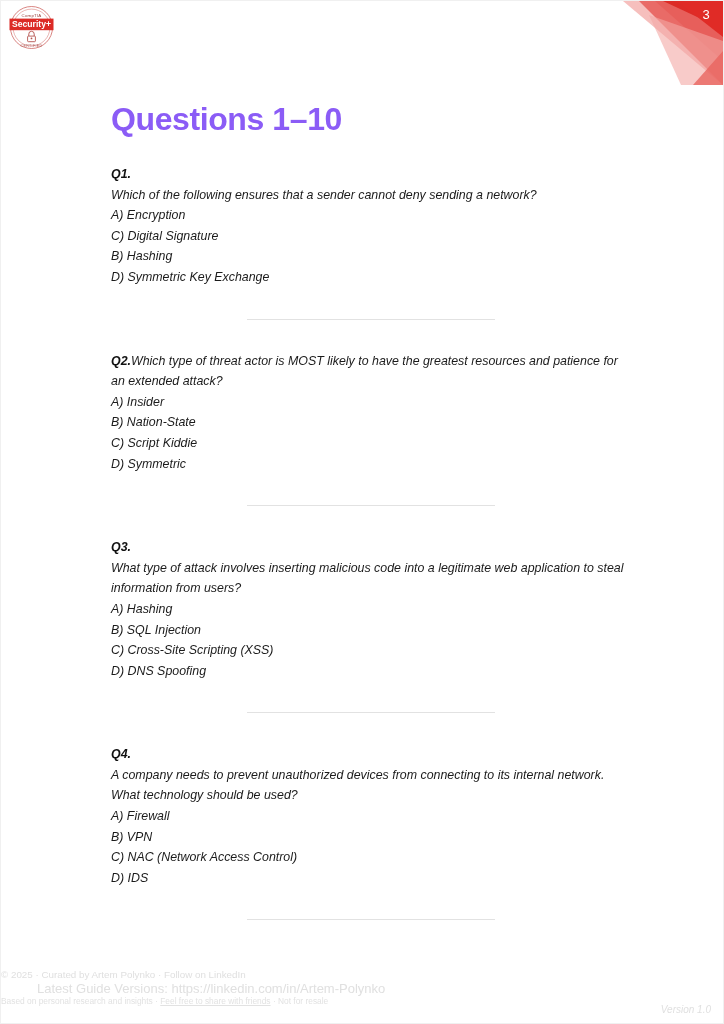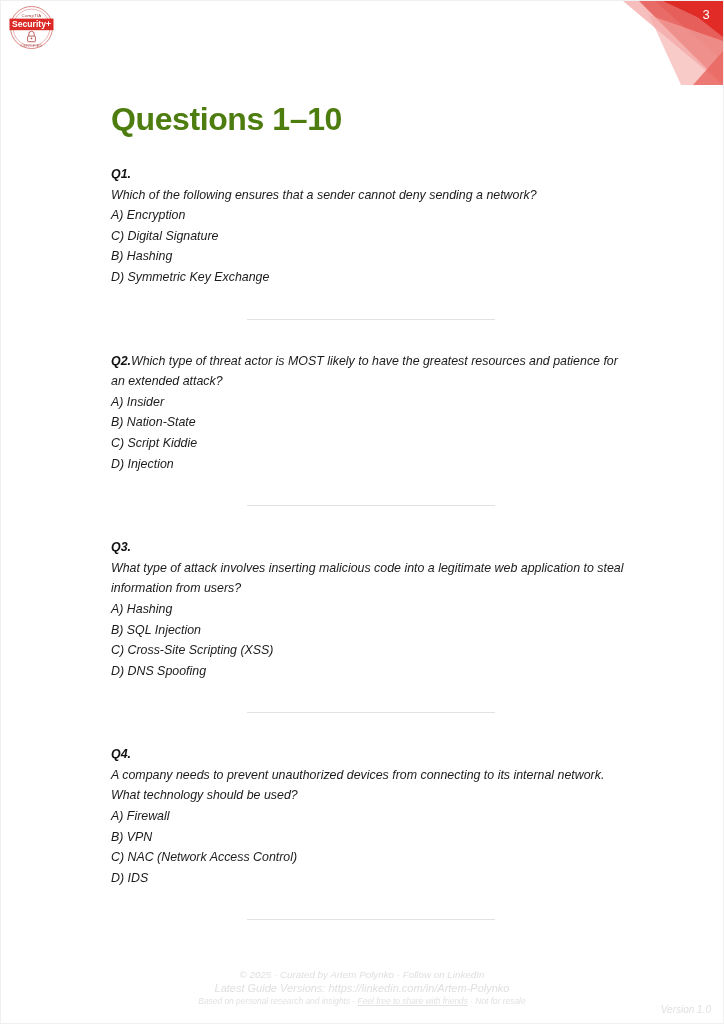--- a/index.html
+++ b/index.html
@@ -61,21 +61,21 @@
   }
   .badge-logo svg { display: block; }
 
   
   .page-title {
     position: absolute;
     top: 100px;
     left: 110px;
     font-size: 32px;
     font-weight: bold;
-    color: #4d7c0f;
+    color: #8b5cf6;
     letter-spacing: -0.4px;
     line-height: 1.15;
     margin: 0;
   }
 
   
   .content {
     position: absolute;
     top: 163px;
     left: 110px;
@@ -113,28 +113,26 @@
     margin: 0;
   }
   .gap-2 { height: 31px; }
 
   
   .footer {
     position: absolute;
     left: 0;
     right: 0;
     bottom: 14px;
-    text-align: center;
-    font-style: italic;
     color: #dedede;
     font-size: 9.6px;
     line-height: 13.6px;
   }
   .footer-line-1 { font-size: 9.8px; color: #e0e0e0; }
-  .footer-line-2 { font-size: 11px; color: #e0e0e0; }
+  .footer-line-2 { font-size: 13px; color: #e0e0e0; padding-left: 36px; }
   .footer-line-3 { font-size: 8.4px; color: #e2e2e2; }
   .footer-link { text-decoration: underline; }
 
   .version-tag {
     position: absolute;
     right: 12px;
     bottom: 8px;
     font-style: italic;
     font-size: 10px;
     color: #e0e0e0;
@@ -191,21 +189,21 @@
     <div class="divider-wrap">
         <hr class="divider">
       </div>
     <div class="gap-2"></div>
 
     <div class="question-block">
       <div class="q-stem inline-label"><span class="q-label">Q2.</span><span>Which type of threat actor is MOST likely to have the greatest resources and patience for an extended attack?</span></div>
       <div class="option">A) Insider</div>
       <div class="option">B) Nation-State</div>
       <div class="option">C) Script Kiddie</div>
-      <div class="option">D) Injection</div>
+      <div class="option">D) Symmetric</div>
     </div>
     <div class="gap-2"></div>
     <div class="divider-wrap">
         <hr class="divider">
       </div>
     <div class="gap-2"></div>
 
     <div class="question-block">
       <div class="q-label">Q3.</div>
       <div class="q-text">What type of attack involves inserting malicious code into a legitimate web application to steal information from users?</div>

